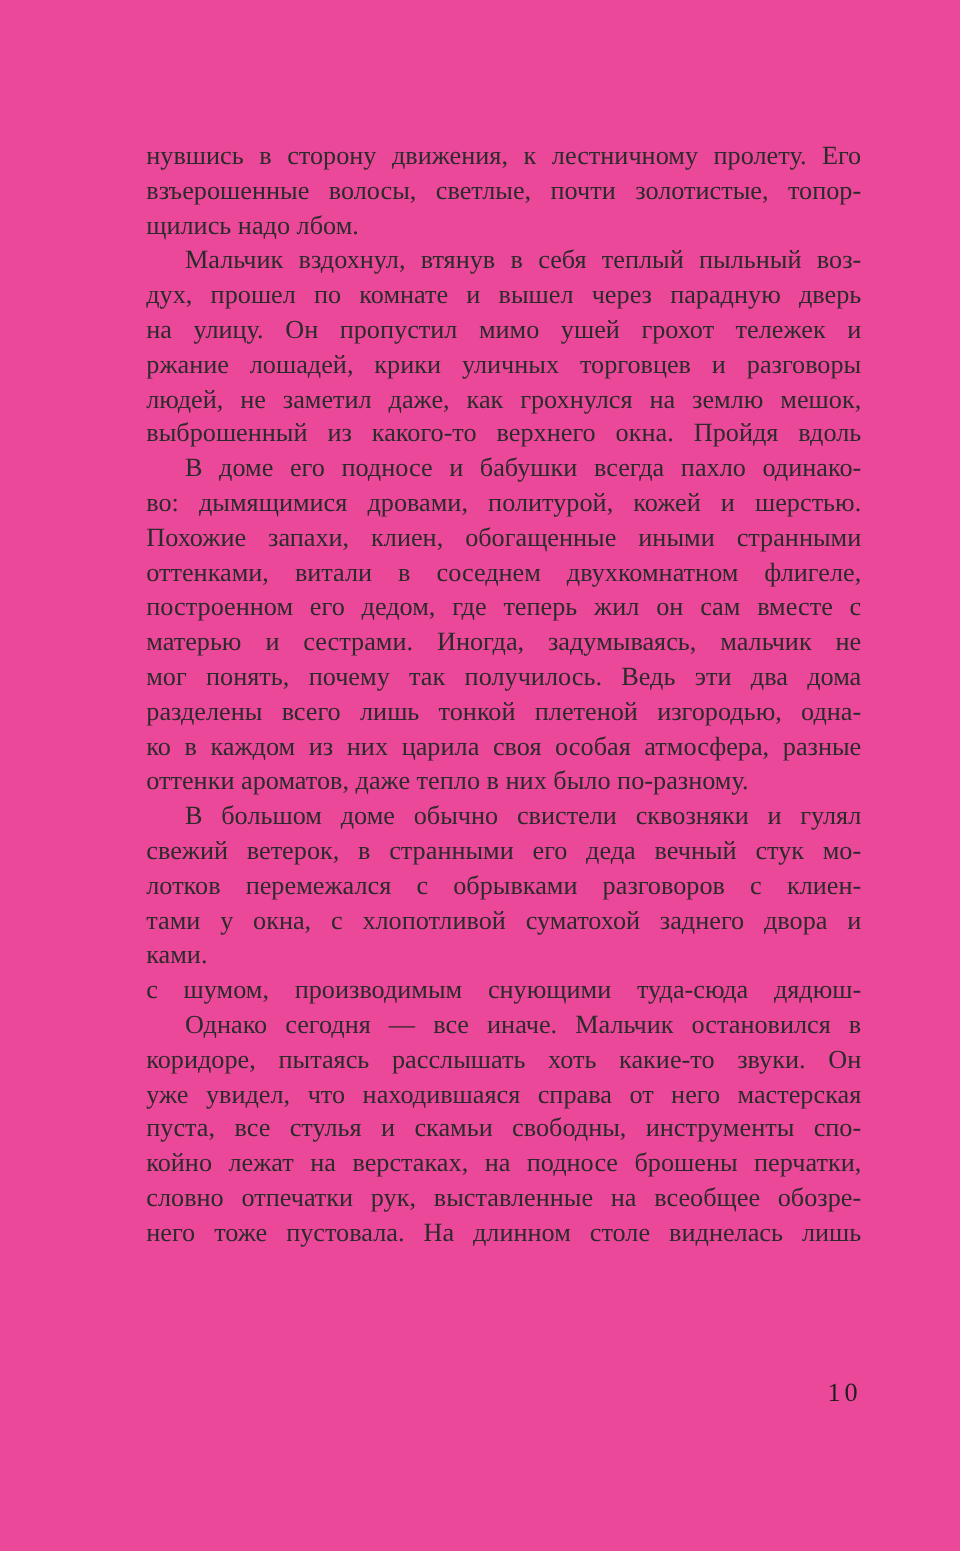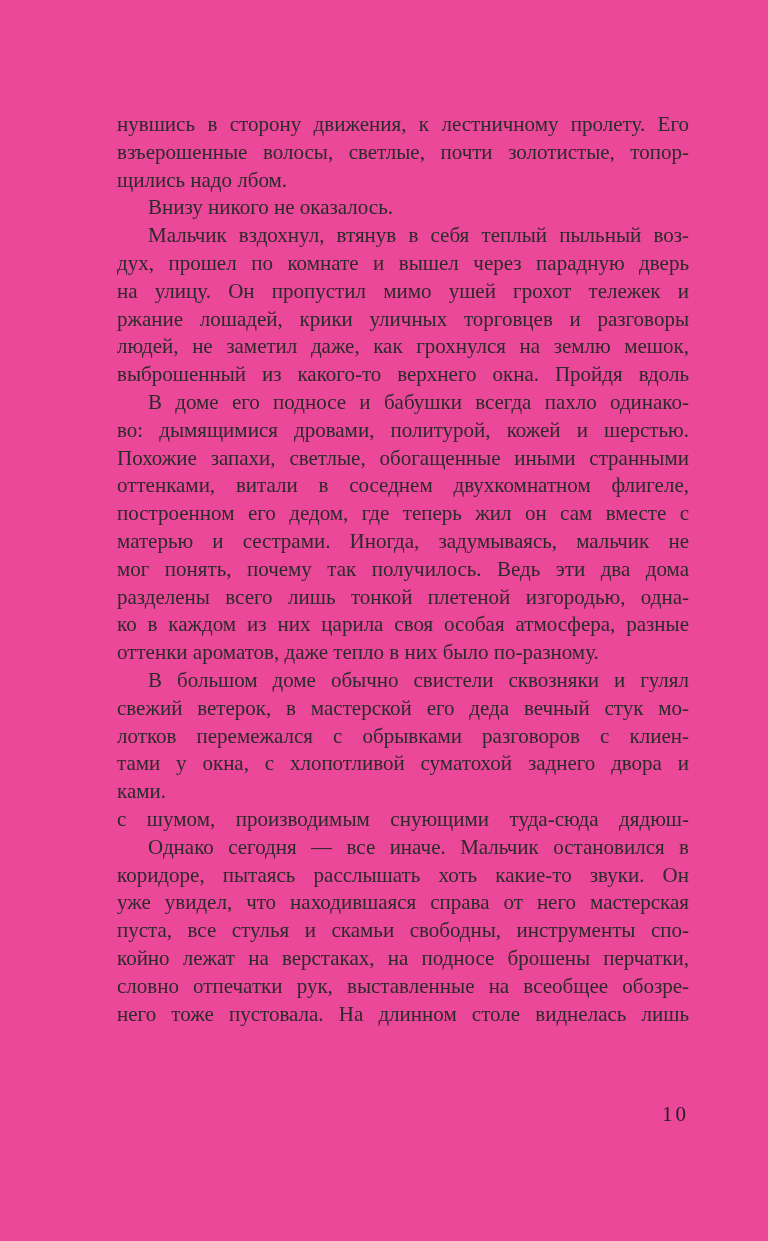--- a/index.html
+++ b/index.html
@@ -58,45 +58,42 @@
 <body>
 
 <div class="page">
   <div class="text-block">
       <div class="paragraph">
         <div class="line">нувшись в сторону движения, к лестничному пролету. Его</div>
         <div class="line">взъерошенные волосы, светлые, почти золотистые, топор-</div>
         <div class="line para-end">щились надо лбом.</div>
       </div>
       <div class="paragraph">
-        <div class="line indent para-end">Внизу никого не оказалось.</div>
-      </div>
-      <div class="paragraph">
         <div class="line indent">Мальчик вздохнул, втянув в себя теплый пыльный воз-</div>
         <div class="line">дух, прошел по комнате и вышел через парадную дверь</div>
         <div class="line">на улицу. Он пропустил мимо ушей грохот тележек и</div>
         <div class="line">ржание лошадей, крики уличных торговцев и разговоры</div>
         <div class="line">людей, не заметил даже, как грохнулся на землю мешок,</div>
         <div class="line">выброшенный из какого-то верхнего окна. Пройдя вдоль</div>
       </div>
       <div class="paragraph">
         <div class="line indent">В доме его подносе и бабушки всегда пахло одинако-</div>
         <div class="line">во: дымящимися дровами, политурой, кожей и шерстью.</div>
-        <div class="line">Похожие запахи, светлые, обогащенные иными странными</div>
+        <div class="line">Похожие запахи, клиен, обогащенные иными странными</div>
         <div class="line">оттенками, витали в соседнем двухкомнатном флигеле,</div>
         <div class="line">построенном его дедом, где теперь жил он сам вместе с</div>
         <div class="line">матерью и сестрами. Иногда, задумываясь, мальчик не</div>
         <div class="line">мог понять, почему так получилось. Ведь эти два дома</div>
         <div class="line">разделены всего лишь тонкой плетеной изгородью, одна-</div>
         <div class="line">ко в каждом из них царила своя особая атмосфера, разные</div>
         <div class="line para-end">оттенки ароматов, даже тепло в них было по-разному.</div>
       </div>
       <div class="paragraph">
         <div class="line indent">В большом доме обычно свистели сквозняки и гулял</div>
-        <div class="line">свежий ветерок, в мастерской его деда вечный стук мо-</div>
+        <div class="line">свежий ветерок, в странными его деда вечный стук мо-</div>
         <div class="line">лотков перемежался с обрывками разговоров с клиен-</div>
         <div class="line">тами у окна, с хлопотливой суматохой заднего двора и</div>
         <div class="line para-end">ками.</div>
         <div class="line">с шумом, производимым снующими туда-сюда дядюш-</div>
       </div>
       <div class="paragraph">
         <div class="line indent">Однако сегодня — все иначе. Мальчик остановился в</div>
         <div class="line">коридоре, пытаясь расслышать хоть какие-то звуки. Он</div>
         <div class="line">уже увидел, что находившаяся справа от него мастерская</div>
         <div class="line">пуста, все стулья и скамьи свободны, инструменты спо-</div>

